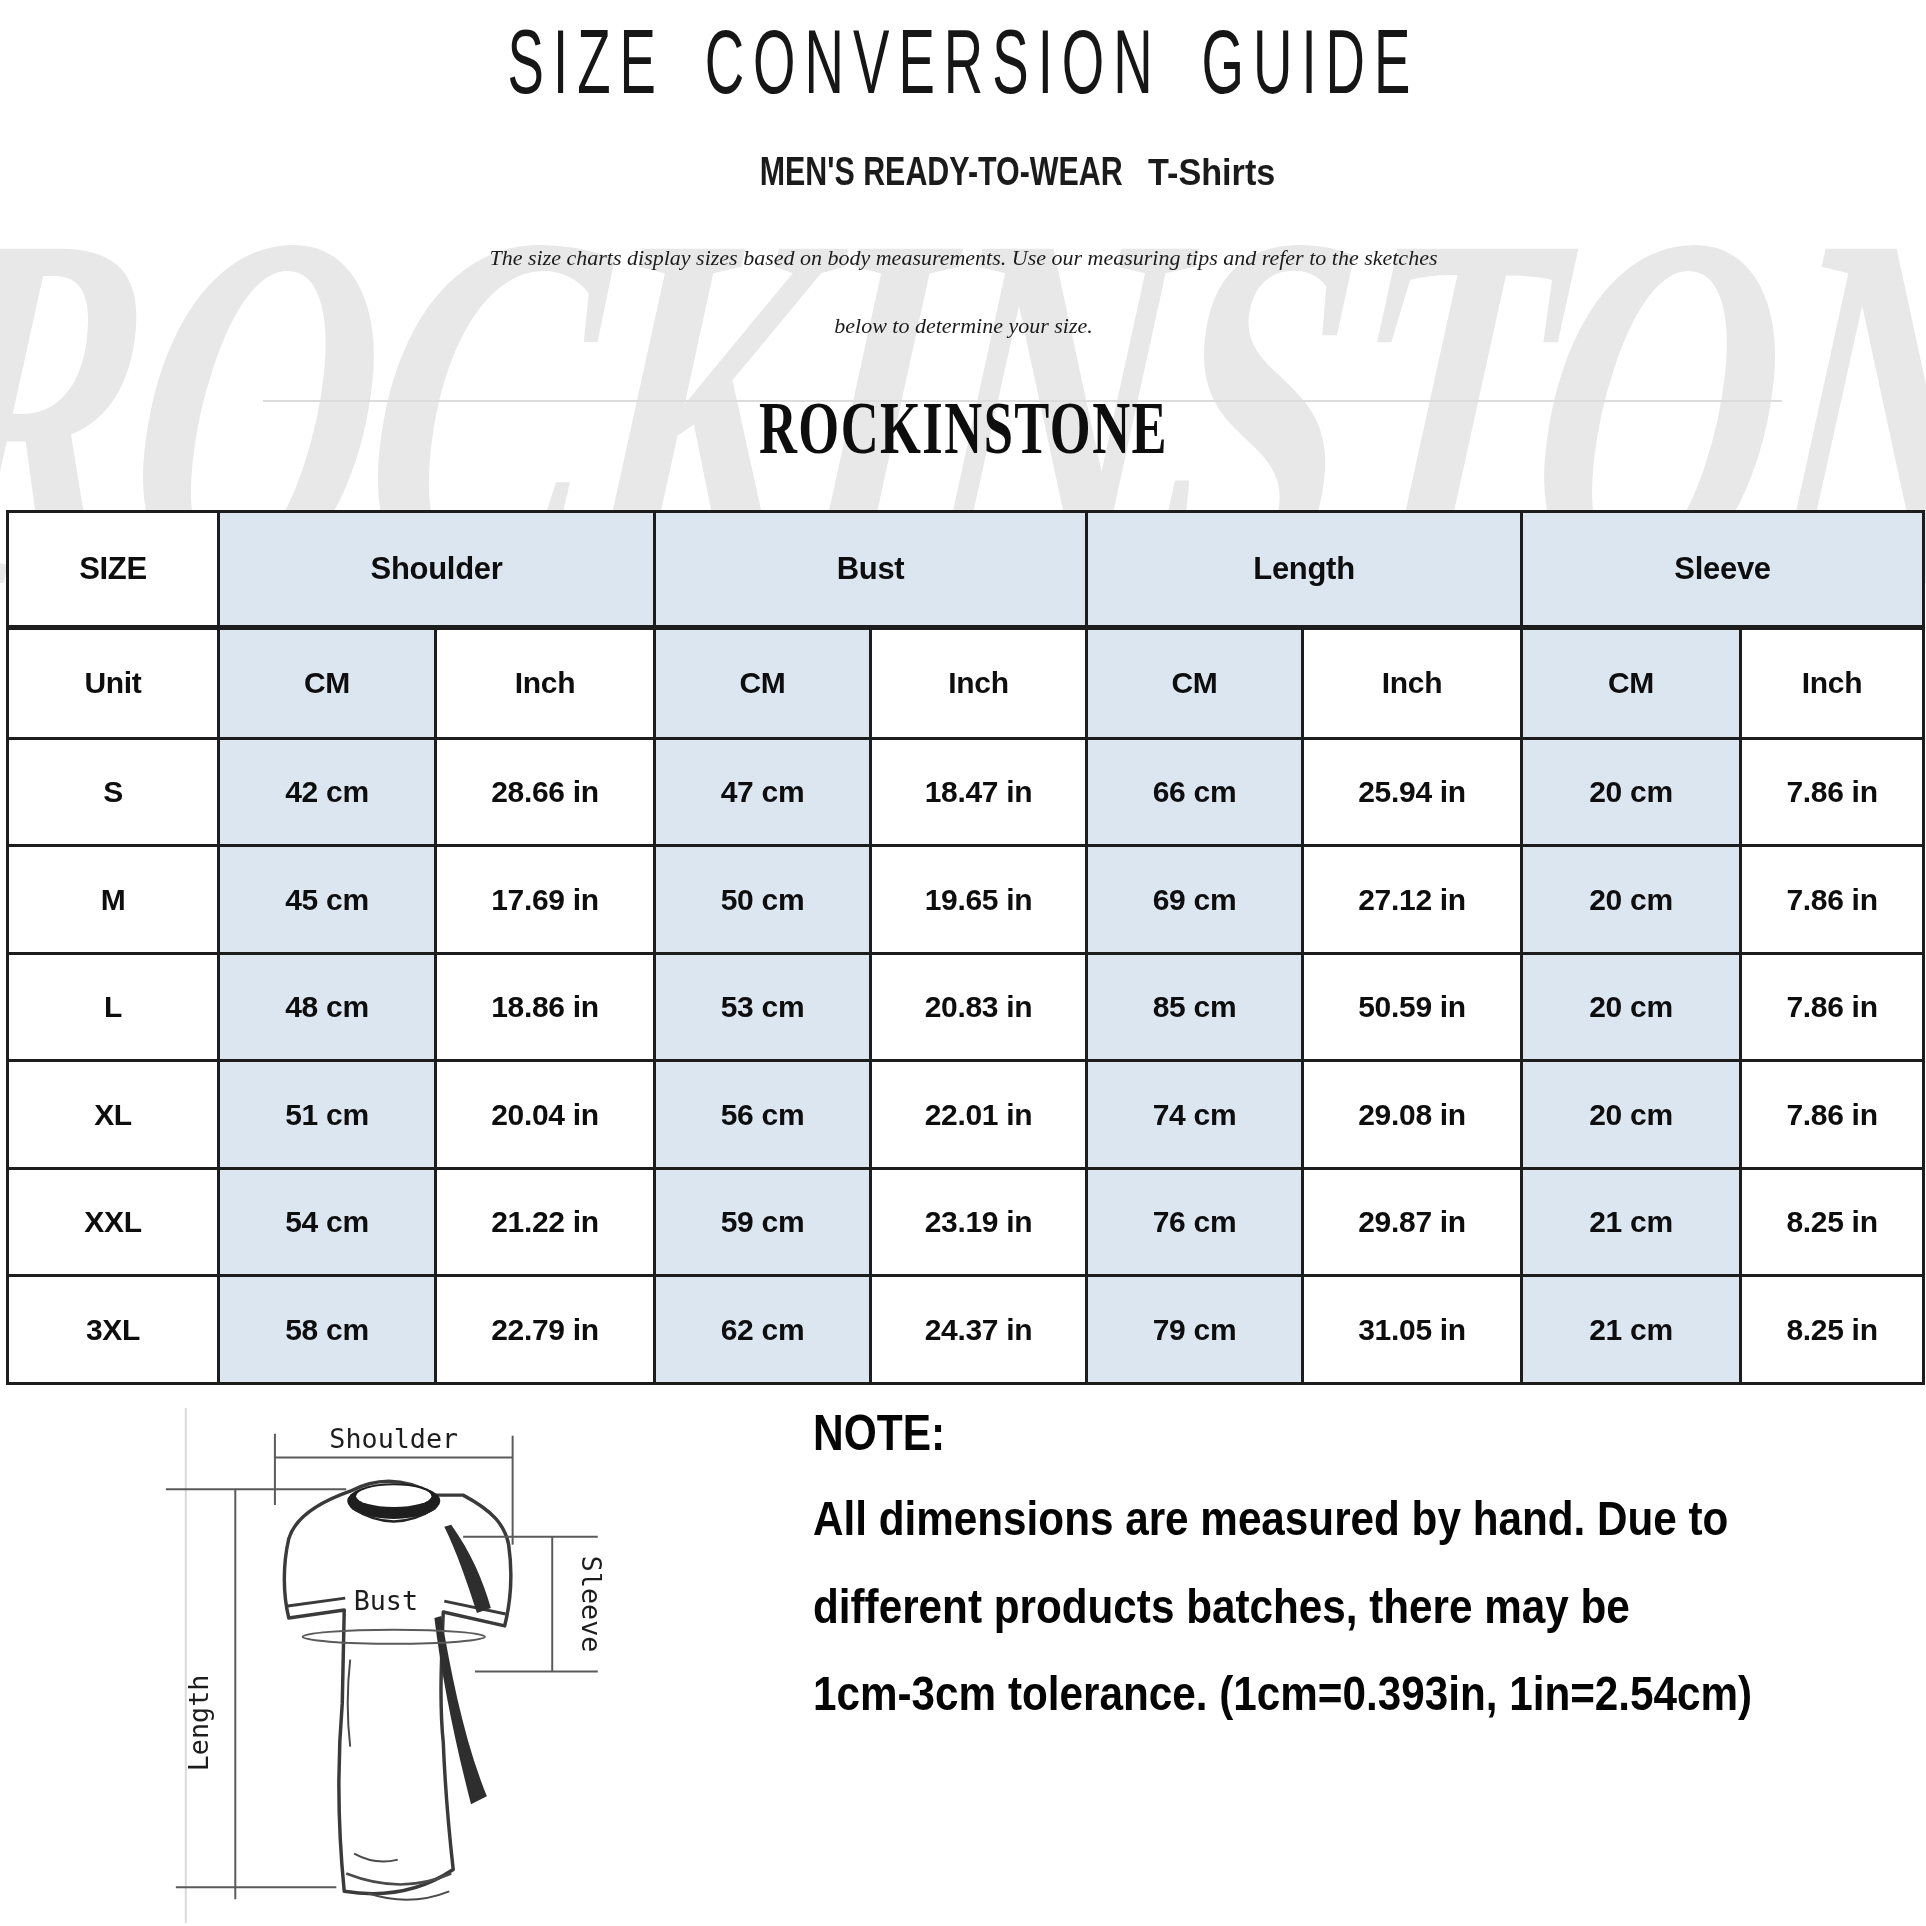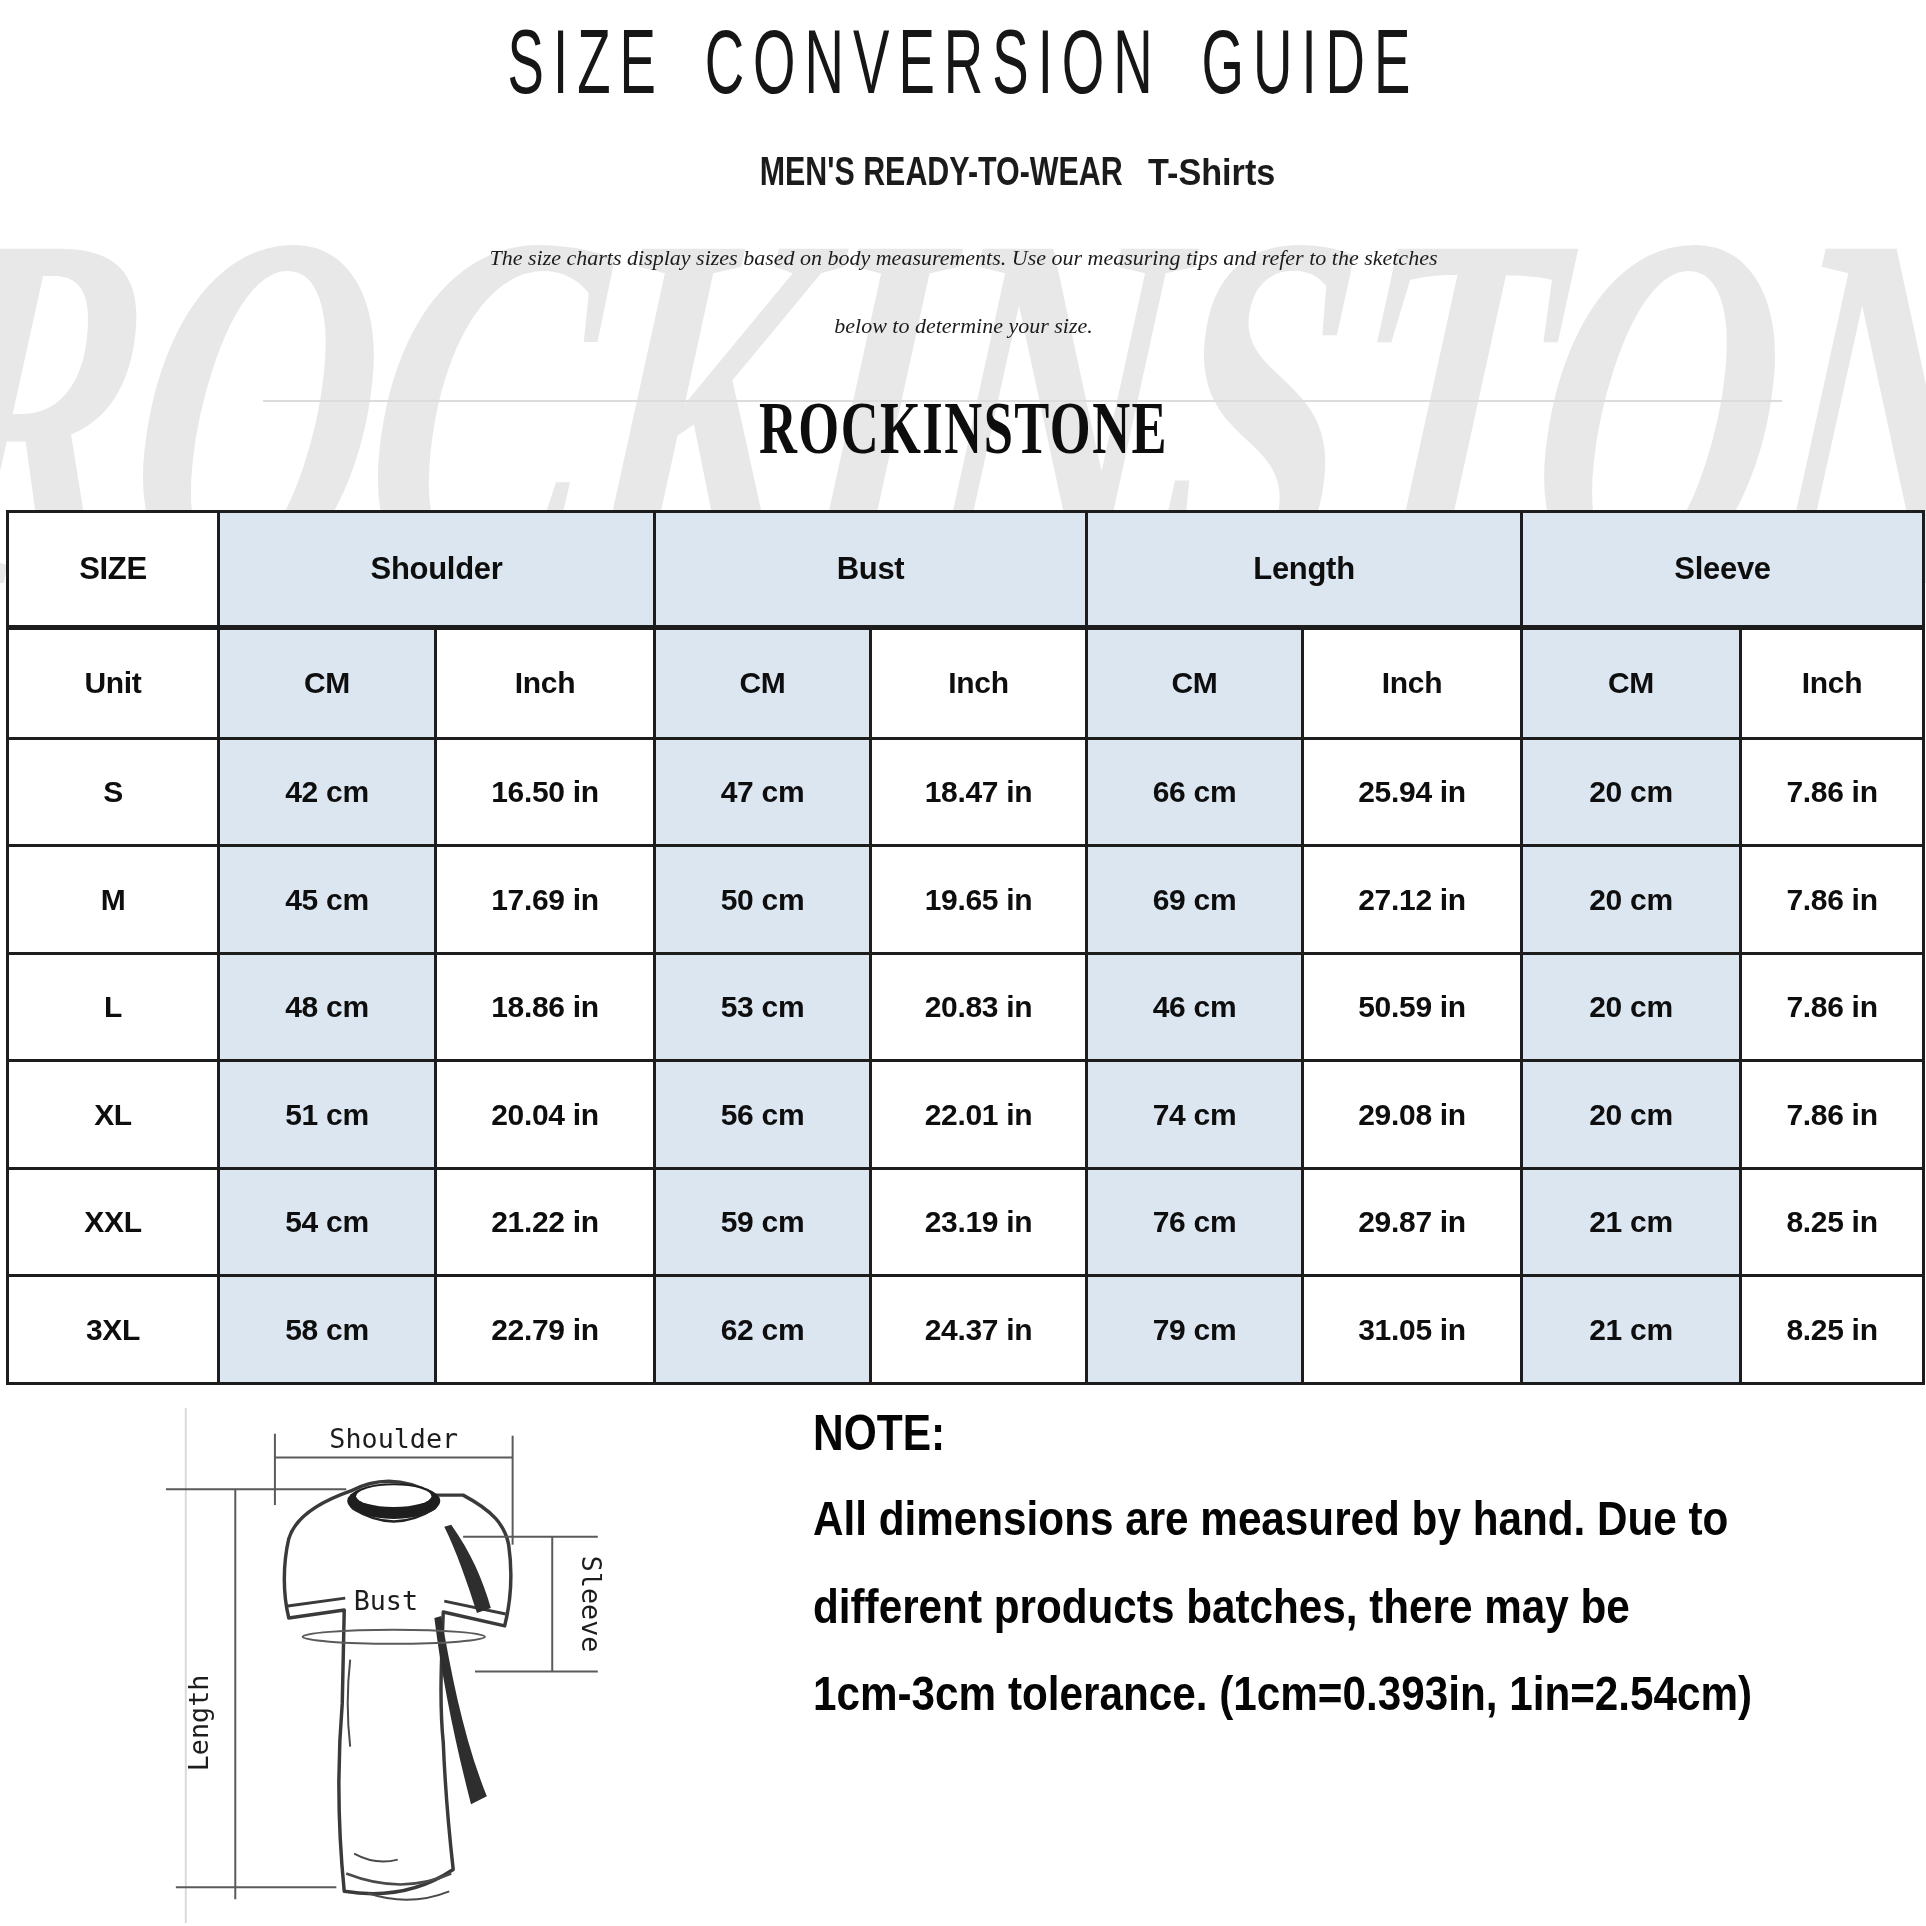--- a/index.html
+++ b/index.html
@@ -132,21 +132,21 @@
         <td class="blue">CM</td>
         <td>Inch</td>
         <td class="blue">CM</td>
         <td>Inch</td>
       </tr>
     </tbody>
     <tbody id="rows-body">
         <tr>
           <td>S</td>
           <td class="blue">42 cm</td>
-          <td>16.50 in</td>
+          <td>28.66 in</td>
           <td class="blue">47 cm</td>
           <td>18.47 in</td>
           <td class="blue">66 cm</td>
           <td>25.94 in</td>
           <td class="blue">20 cm</td>
           <td>7.86 in</td>
         </tr>
         <tr>
           <td>M</td>
           <td class="blue">45 cm</td>
@@ -157,21 +157,21 @@
           <td>27.12 in</td>
           <td class="blue">20 cm</td>
           <td>7.86 in</td>
         </tr>
         <tr>
           <td>L</td>
           <td class="blue">48 cm</td>
           <td>18.86 in</td>
           <td class="blue">53 cm</td>
           <td>20.83 in</td>
-          <td class="blue">46 cm</td>
+          <td class="blue">85 cm</td>
           <td>50.59 in</td>
           <td class="blue">20 cm</td>
           <td>7.86 in</td>
         </tr>
         <tr>
           <td>XL</td>
           <td class="blue">51 cm</td>
           <td>20.04 in</td>
           <td class="blue">56 cm</td>
           <td>22.01 in</td>

